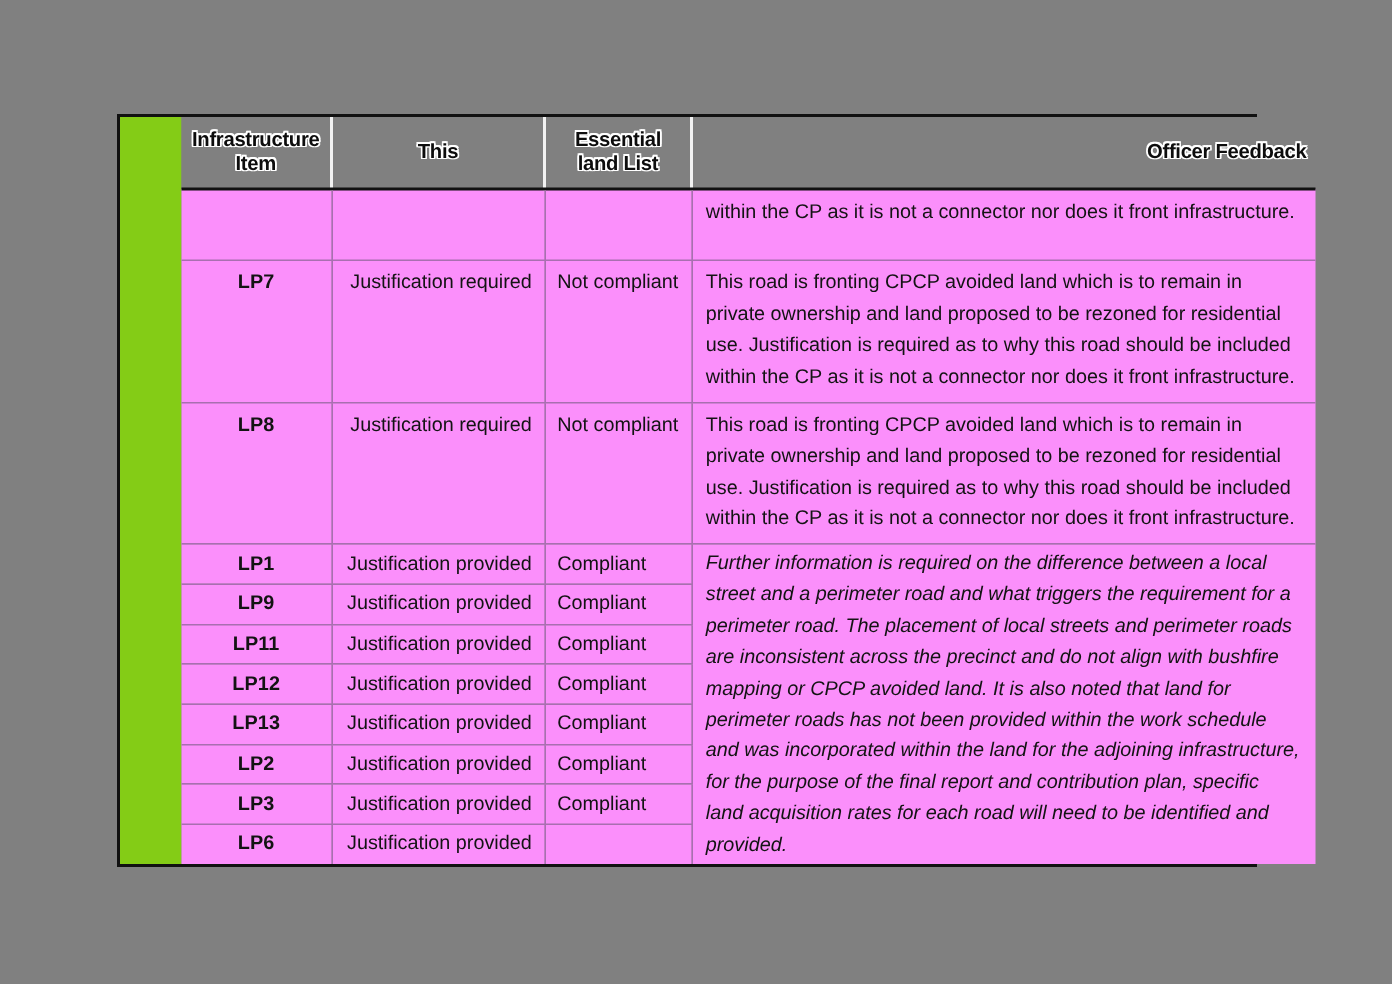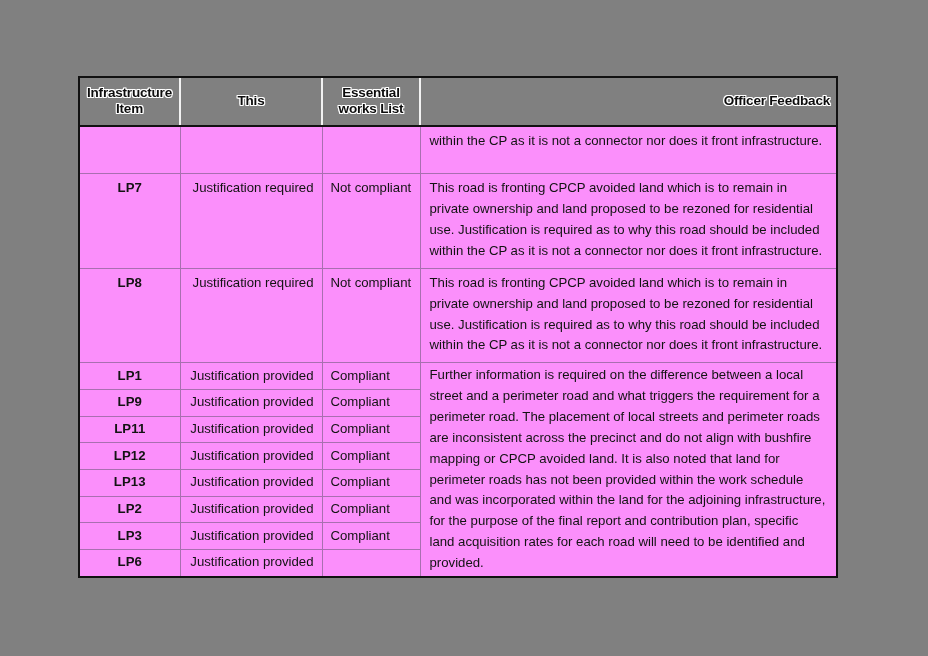--- a/index.html
+++ b/index.html
@@ -21,20 +21,21 @@
   }
 
   .table-wrap {
     position: absolute;
     left: 78px;
     top: 76px;
     width: 760px;
     border: 2px solid #111111;
     box-sizing: border-box;
     background: #84cc16;
+    padding-left: 41px;
   }
 
   table.feedback-table {
     border-collapse: collapse;
     table-layout: fixed;
     width: 756px;
     background: #808080;
   }
 
   table.feedback-table col.c-item    { width: 100px; }
@@ -100,39 +101,40 @@
   tbody tr.compact td   { height: 25.2px; padding-top: 2px; padding-bottom: 2px; vertical-align: middle; }
   tbody tr.compact td.item,
   tbody tr.compact td.nexus,
   tbody tr.compact td.ewl { vertical-align: middle; }
 
   tbody tr:last-child td { border-bottom: none; }
 
   .fb-merged {
     vertical-align: top;
     padding: 6px 10px 6px 9px;
+    font-style: italic;
   }
 </style>
 </head>
 <body>
 
 <div class="page">
   <div class="table-wrap">
     <table class="feedback-table">
       <colgroup>
         <col class="c-item">
         <col class="c-nexus">
         <col class="c-ewl">
         <col class="c-fb">
       </colgroup>
       <thead>
         <tr>
           <th>Infrastructure Item</th>
           <th>This</th>
-          <th>Essential works List</th>
+          <th>Essential land List</th>
           <th class="last-head">Officer Feedback</th>
         </tr>
       </thead>
       <tbody>
 
         <tr class="first-row">
           <td class="item"></td>
           <td class="nexus"></td>
           <td class="ewl"></td>
           <td class="fb sep-bottom">within the CP as it is not a connector nor does it front infrastructure.</td>

